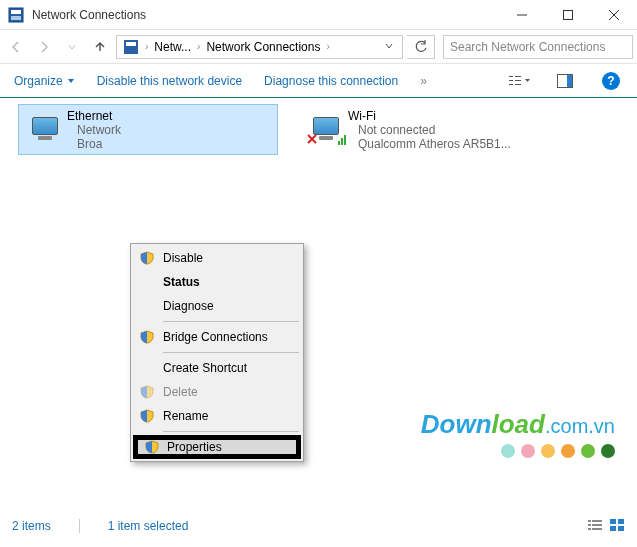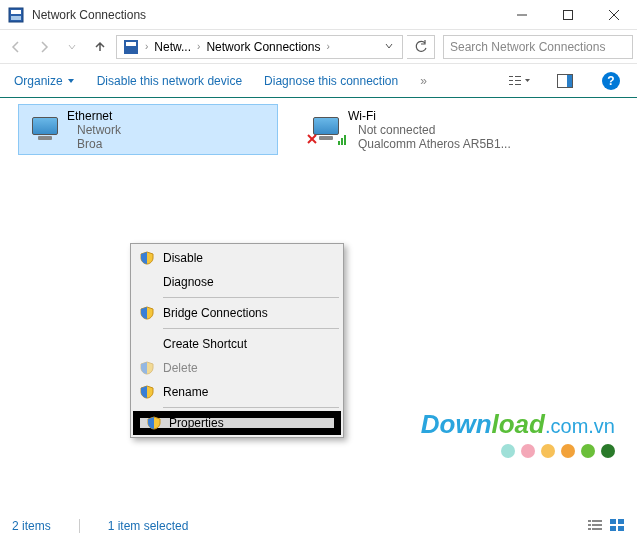--- a/index.html
+++ b/index.html
@@ -35,23 +35,23 @@
   
   .content { position: relative; height: 400px; padding: 8px 4px; }
   .adapter { position: absolute; width: 260px; height: 51px; display: flex; padding: 2px 4px; }
   .adapter.selected { background: #cde8ff; border: 1px solid #8cc8f5; }
   .adapter-icon { width: 44px; display: flex; align-items: center; justify-content: center; }
   .adapter-text { display: flex; flex-direction: column; font-size: 12px; justify-content: center; line-height: 14px; }
   .adapter-name { color: #000; }
   .adapter-line { color: #666; margin-left: 10px; }
 
   
-  .ctxmenu { position: absolute; left: 130px; top: 145px; width: 214px; background: #f0f0f0; border: 1px solid #a0a0a0; box-shadow: 3px 3px 6px rgba(0,0,0,0.3); font-size: 12px; padding: 2px; }
+  .ctxmenu { position: absolute; left: 130px; top: 145px; width: 174px; background: #f0f0f0; border: 1px solid #a0a0a0; box-shadow: 3px 3px 6px rgba(0,0,0,0.3); font-size: 12px; padding: 2px; }
   .ctx-item { height: 24px; display: flex; align-items: center; padding-left: 30px; position: relative; }
-  .ctx-item.highlight { background: #d8d8d8; border: 7px solid #000000; padding-left: 29px; }
+  .ctx-item.highlight { background: #d8d8d8; border: 5px solid #000000; padding-left: 29px; }
   .ctx-item.disabled { color: #888; }
   .ctx-item.bold { font-weight: bold; }
   .ctx-sep { height: 1px; background: #c0c0c0; margin: 3px 2px 3px 30px; }
   .ctx-icon { position: absolute; left: 6px; width: 16px; height: 16px; display: flex; align-items: center; justify-content: center; }
   .shield { width: 14px; height: 14px; }
 
   
   .statusbar { position: absolute; bottom: 10px; left: 0; right: 0; height: 22px; display: flex; align-items: center; padding: 0 12px; font-size: 12px; color: #1a6fb5; gap: 28px; }
   .status-sep { width: 1px; height: 14px; background: #ccc; }
   .status-spacer { flex: 1; }
@@ -232,20 +232,23 @@
   <div class="ctxmenu">
     <div class="ctx-item">
       <span class="ctx-icon">
           <svg class="shield" viewBox="0 0 14 14">
             <path d="M7 1 L13 3 L13 7 C13 10 10 13 7 13 C4 13 1 10 1 7 L1 3 Z" fill="#f5c53a" stroke="#c89018"></path>
             <path d="M7 1 L7 13 C4 13 1 10 1 7 L1 3 Z" fill="#3a7fd5"></path>
           </svg>
         </span>
       <span>Disable</span>
     </div>
+    <div class="ctx-item bold">
+        <span>Status</span>
+      </div>
     <div class="ctx-item">
         <span>Diagnose</span>
       </div>
     <div class="ctx-sep"></div>
     <div class="ctx-item">
       <span class="ctx-icon">
           <svg class="shield" viewBox="0 0 14 14">
             <path d="M7 1 L13 3 L13 7 C13 10 10 13 7 13 C4 13 1 10 1 7 L1 3 Z" fill="#f5c53a" stroke="#c89018"></path>
             <path d="M7 1 L7 13 C4 13 1 10 1 7 L1 3 Z" fill="#3a7fd5"></path>
           </svg>

